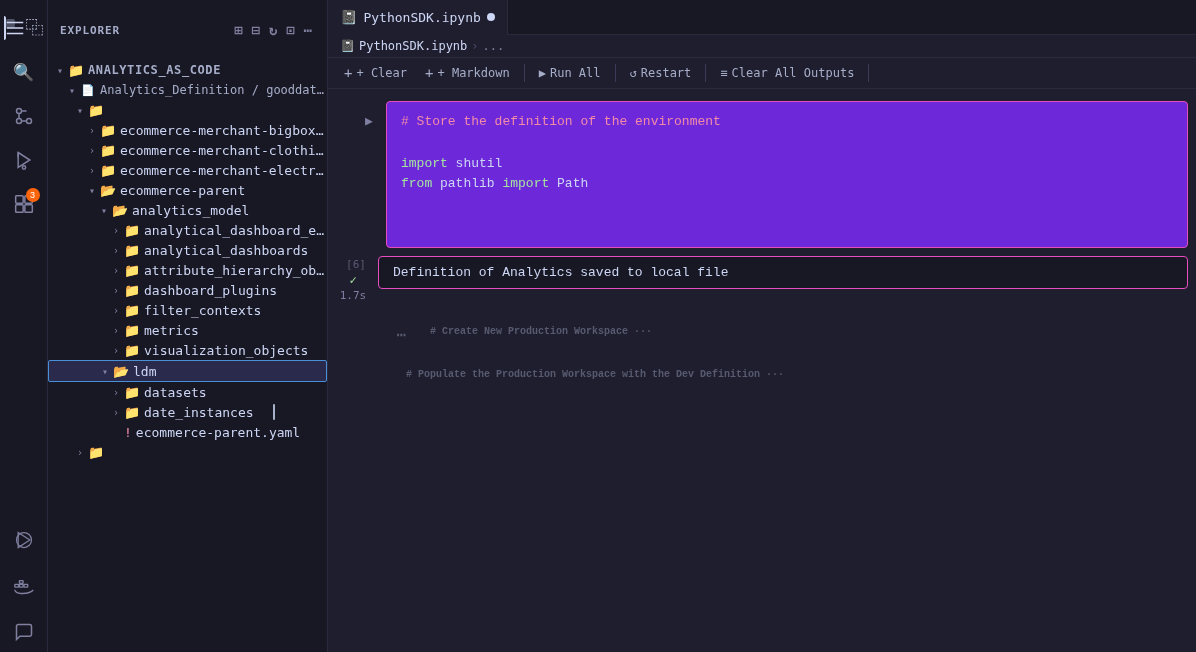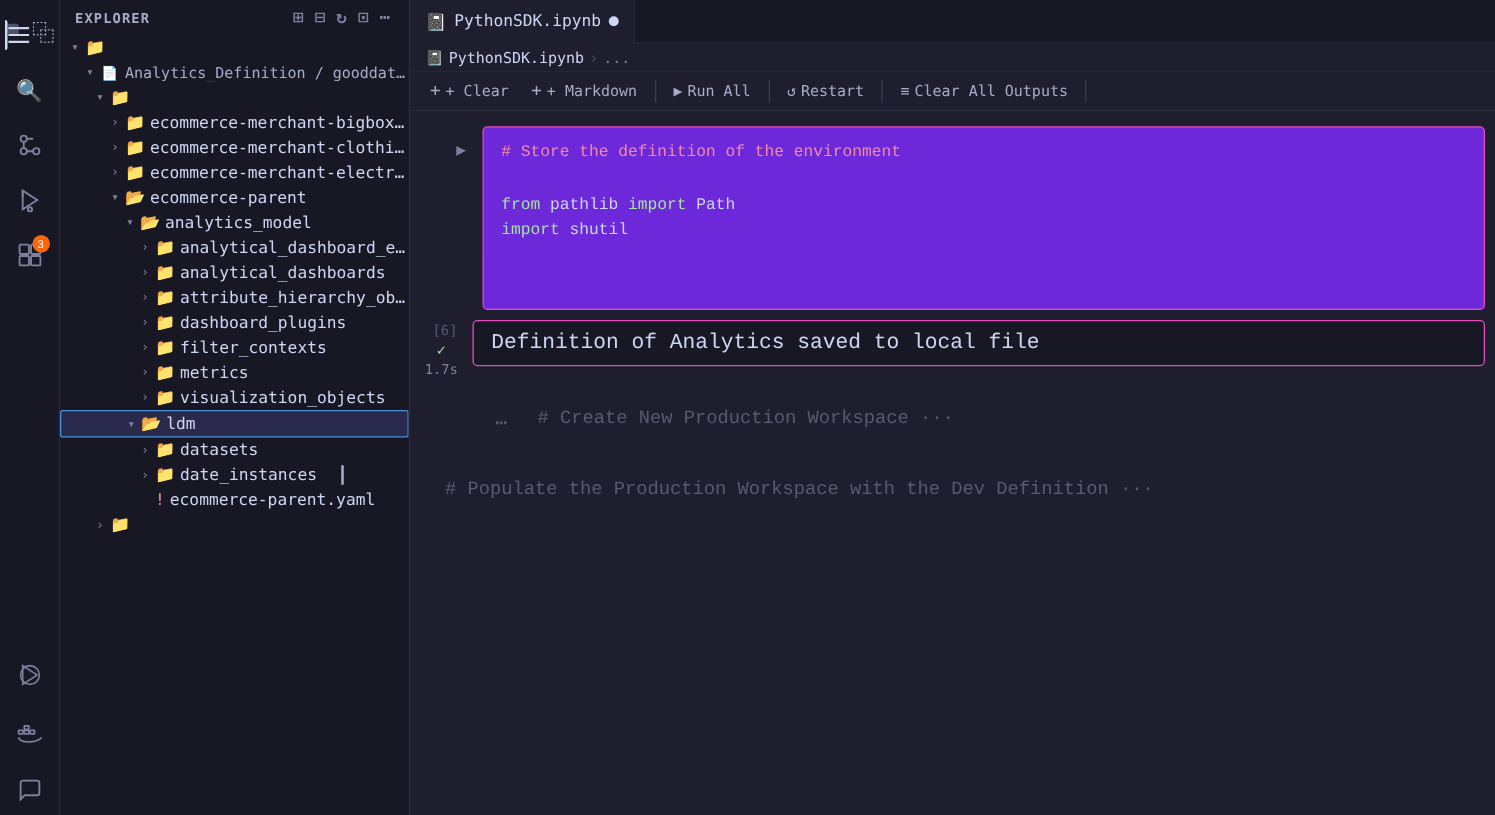--- a/index.html
+++ b/index.html
@@ -74,21 +74,21 @@
       display: flex;
       flex-direction: column;
       flex-shrink: 0;
       border-right: 1px solid #2a2a3d;
       overflow: hidden;
     }
     .sidebar-header {
       display: flex;
       align-items: center;
       justify-content: space-between;
-      padding: 4px 12px;
+      padding: 20px 12px;
       color: #a6adc8;
       font-size: 11px;
       font-weight: 600;
       letter-spacing: 0.08em;
       text-transform: uppercase;
       flex-shrink: 0;
     }
     .sidebar-header-icons {
       display: flex;
       gap: 4px;
@@ -309,31 +309,32 @@
     .cell-output-body {
       flex: 1;
       min-width: 0;
     }
     .output-box {
       border: 1.5px solid #e64dbf;
       border-radius: 4px;
       background: #181825;
       padding: 8px 14px;
       font-family: 'Consolas', 'Courier New', monospace;
-      font-size: 17px;
+      font-size: 13px;
       color: #cdd6f4;
     }
 
     
     .cell-comment {
       flex: 1;
       padding: 8px 14px;
       font-family: 'Consolas', 'Courier New', monospace;
-      font-size: 15px;
+      font-size: 10px;
       color: #6c7086;
+      font-weight: bold;
     }
 
     .cell-ellipsis {
       width: 30px;
       flex-shrink: 0;
       display: flex;
       align-items: center;
       justify-content: center;
       color: #585b70;
       font-size: 12px;
@@ -425,20 +426,21 @@
       <span>⋯</span>
     </div>
   </div>
 
   <div class="tree-container">
 
     <div class="tree-item">
       <span class="indent" style="width:4px;"></span>
       <span class="chevron">▾</span>
       <span class="item-icon icon-folder">📁</span>
+      <span class="item-label" style="font-weight:600; font-size:12px; color:#a6adc8; letter-spacing:0.05em;">ANALYTICS_AS_CODE</span>
     </div>
 
     <div class="tree-item">
       <span class="indent" style="width:16px;"></span>
       <span class="chevron">▾</span>
       <span class="item-icon icon-folder" style="font-size:11px;">📄</span>
       <span class="item-label" style="font-size:12px; color:#a6adc8;">Analytics_Definition / gooddata_layouts / 4k9ajm...</span>
     </div>
 
     <div class="tree-item">
@@ -607,24 +609,24 @@
 
     <div class="cell">
       <div class="cell-gutter">
         <div class="cell-run-btn">▶</div>
       </div>
       <div class="cell-body">
         <div class="cell-code">
           <div><span class="kw-pink"># Store the definition of the environment</span></div>
           <div>&nbsp;</div>
           <div>
-            <span class="kw-green">from</span><span class="kw-white"> pathlib </span><span class="kw-green">import</span><span class="kw-white"> Path</span>
+            <span class="kw-green">import</span><span class="kw-white"> shutil</span>
           </div>
           <div>
-            <span class="kw-green">import</span><span class="kw-white"> shutil</span>
+            <span class="kw-green">from</span><span class="kw-white"> pathlib </span><span class="kw-green">import</span><span class="kw-white"> Path</span>
           </div>
           <div>&nbsp;</div>
           <div>&nbsp;</div>
         </div>
       </div>
     </div>
 
     <div class="cell-output-area">
       <div class="cell-output-gutter">
         <div style="display:flex; align-items:center; gap:3px; color:#a6adc8; font-size:11px; padding-left:6px;">
@@ -644,21 +646,21 @@
 
     <div class="cell" style="margin-top:16px;">
       <div class="cell-gutter">
       </div>
       <div class="cell-ellipsis" style="font-size:16px; padding-top:6px; color:#585b70;">⋯</div>
       <div class="cell-comment">
         <span class="kw-comment"># Create New Production Workspace ···</span>
       </div>
     </div>
 
-    <div class="cell" style="margin-top:16px;flex-direction:column;">
+    <div class="cell" style="margin-top:16px;">
       <div class="cell-gutter">
       </div>
       <div class="cell-comment" style="padding-left:20px;">
         <span class="kw-comment"># Populate the Production Workspace with the Dev Definition ···</span>
       </div>
     </div>
 
   </div>
 </div>
 

